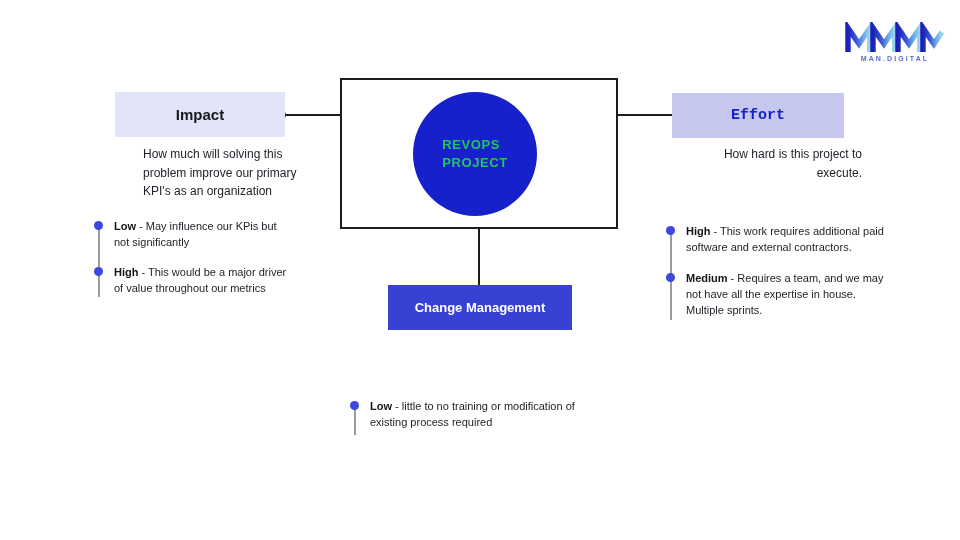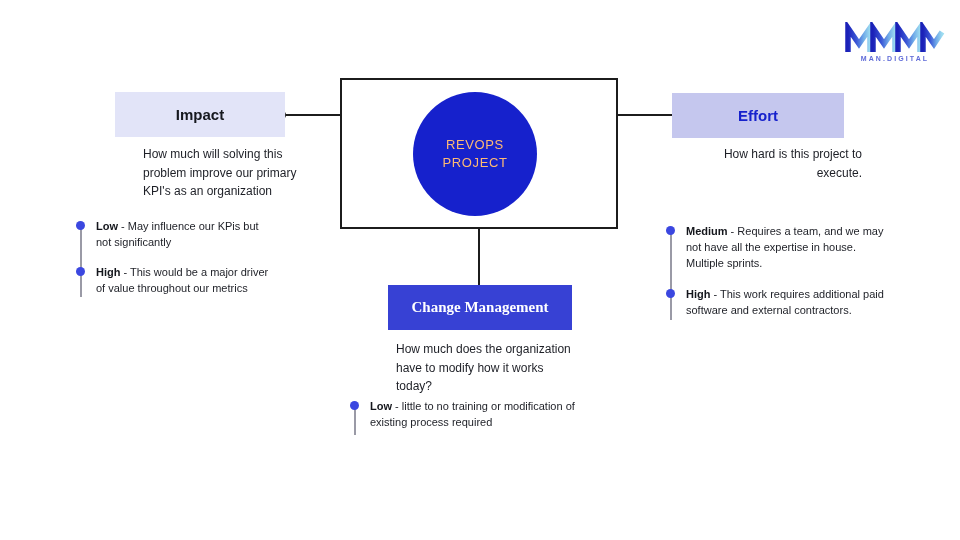--- a/index.html
+++ b/index.html
@@ -52,26 +52,25 @@
     top: 92px;
     width: 124px;
     height: 124px;
     border-radius: 50%;
     background: #1621cc;
     display: flex;
     align-items: center;
     justify-content: center;
   }
   .center-circle-label {
-    color: #fdba74;
+    color: #22c55e;
     font-size: 13px;
-    font-weight: 400;
+    font-weight: 700;
     letter-spacing: 0.6px;
     line-height: 1.35;
-    text-align: center;
   }
 
   
   .conn {
     position: absolute;
     background: #1c1c1c;
   }
   .conn-h { height: 2px; }
   .conn-v { width: 2px; }
 
@@ -102,29 +101,30 @@
     left: 115px; top: 92px;
     width: 170px; height: 45px;
     background: #e2e4f8;
   }
   .pill-impact .pill-label { color: #16181f; }
 
   .pill-effort {
     left: 672px; top: 93px;
     width: 172px; height: 45px;
     background: #c5c7ee;
+    font-family: Liberation Mono, monospace;
   }
   .pill-effort .pill-label { color: #1621cc; }
 
   .pill-change {
     left: 388px; top: 285px;
     width: 184px; height: 45px;
     background: #3741d4;
   }
-  .pill-change .pill-label { color: #ffffff; font-size: 15px; font-family: Liberation Serif, serif; }
+  .pill-change .pill-label { color: #ffffff; font-size: 13px; }
 
   
   .desc {
     position: absolute;
     font-size: 12px;
     line-height: 1.55;
     color: #1d1f26;
   }
   .desc-impact { left: 143px; top: 145px; width: 160px; }
   .desc-effort { left: 722px; top: 145px; width: 140px; text-align: right; }
@@ -151,21 +151,21 @@
     position: absolute;
     left: 0px;
     top: 2px;
     width: 9px;
     height: 9px;
     border-radius: 50%;
     background: #3b47e0;
   }
   .bitem b { font-weight: 700; color: #14161c; }
 
-  .blist-impact { left: 76px; top: 219px; width: 200px; }
+  .blist-impact { left: 94px; top: 219px; width: 200px; }
   .blist-impact .bitem { margin-bottom: 14px; }
 
   .blist-effort { left: 666px; top: 224px; width: 230px; }
   .blist-effort .bitem { margin-bottom: 15px; }
 
   .blist-change { left: 350px; top: 399px; width: 255px; }
   .blist-change .bitem { margin-bottom: 18px; }
 </style>
 </head>
 <body>
@@ -227,32 +227,31 @@
 
   <div class="pill pill-effort">
     <div class="pill-label">Effort</div>
   </div>
   <div class="desc desc-effort">How hard is this project to execute.</div>
 
   <div class="blist blist-effort">
     <div class="blist-rail"></div>
     <div class="bitem">
       <span class="bdot"></span>
+      <b>High</b><span> - This work requires additional paid software and external contractors.</span>
+    </div>
+    <div class="bitem">
+      <span class="bdot"></span>
       <b>Medium</b><span> - Requires a team, and we may not have all the expertise in house. Multiple sprints.</span>
-    </div>
-    <div class="bitem">
-      <span class="bdot"></span>
-      <b>High</b><span> - This work requires additional paid software and external contractors.</span>
     </div>
   </div>
 
   <div class="pill pill-change">
     <div class="pill-label">Change Management</div>
   </div>
-  <div class="desc desc-change">How much does the organization have to modify how it works today?</div>
 
   <div class="blist blist-change">
     <div class="blist-rail"></div>
     <div class="bitem">
       <span class="bdot"></span>
       <b>Low</b><span> - little to no training or modification of existing process required</span>
     </div>
   </div>
 
 </div>

